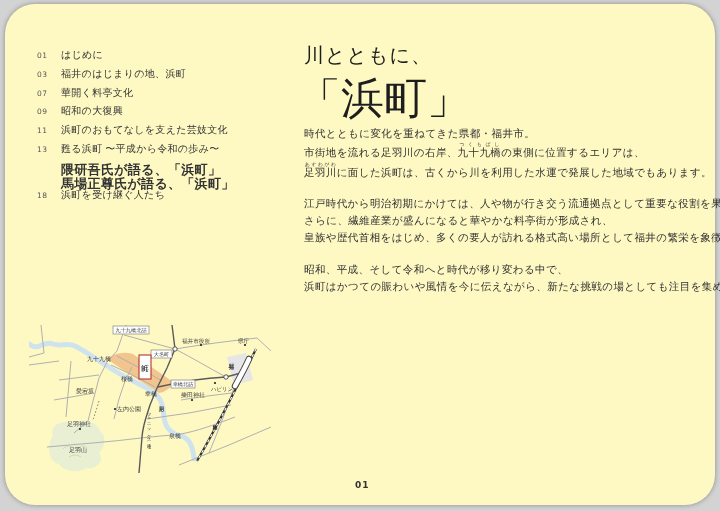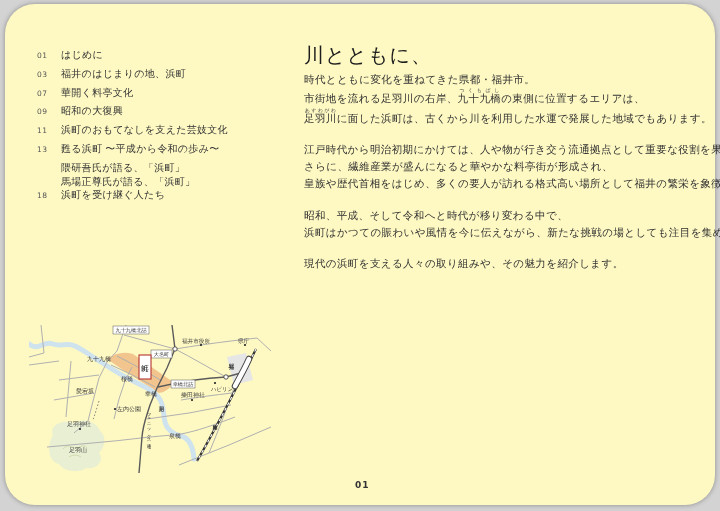--- a/index.html
+++ b/index.html
@@ -6,21 +6,21 @@
   body{width:720px;height:511px;background:#d3d3d3;position:relative;overflow:hidden;
        font-family:"Liberation Serif","DejaVu Serif",serif;color:#2b2b2b;}
   .page{position:absolute;left:5px;top:4px;right:5px;bottom:6px;background:#fef9c3;
         box-shadow:0 0 5px rgba(0,0,0,.35);border-radius:30px;}
   
   .toc{position:absolute;left:32px;top:44px;width:230px;}
   .toc-item{height:18.8px;display:flex;align-items:baseline;}
   .toc-num{font-family:"DejaVu Sans","Liberation Sans",sans-serif;font-size:7.5px;color:#555;
            width:13px;letter-spacing:.5px;flex:none;}
   .toc-label{font-size:10px;color:#333;letter-spacing:.3px;margin-left:11px;white-space:nowrap;}
-  .toc-sub{height:13.8px;font-size:10px;color:#333;letter-spacing:.3px;margin-left:24px;white-space:nowrap;}
+  .toc-sub{height:13.8px;font-size:13px;color:#333;letter-spacing:.3px;margin-left:24px;white-space:nowrap;font-weight:bold;}
   
   .main{position:absolute;left:299px;top:36px;width:410px;}
   .title-line1{font-size:20px;letter-spacing:1px;line-height:31px;color:#1d1d1d;}
   .title-line2{font-size:20px;letter-spacing:3px;line-height:31px;color:#1d1d1d;}
   .title-line3{font-size:43px;letter-spacing:0;line-height:52px;color:#1d1d1d;margin-left:-6px;margin-top:2px;}
   
   .bodytext{}
   .para{margin:0 0 14px 0;}
   .bline{display:block;line-height:17.3px;font-size:10.5px;letter-spacing:.4px;color:#303030;white-space:nowrap;}
   ruby{ruby-position:over;}
@@ -159,35 +159,35 @@
       <text x="40" y="129" font-size="6">足羽山</text>
       <text x="140" y="115" font-size="6">泉橋</text>
       <text class="vtext" x="133" y="79" font-size="5.4" style="writing-mode:vertical-rl;text-orientation:upright;">足羽川</text>
       <text class="vtext" x="120" y="86" font-size="4.6" style="writing-mode:vertical-rl;text-orientation:upright;">フェニックス通り</text>
       <text class="vtext" x="186" y="98" font-size="4.6" style="writing-mode:vertical-rl;text-orientation:upright;">北陸新幹線</text>
     </g>
   </svg>
 
   <div class="main">
     <div class="title-line1">川とともに、</div>
+    <div class="title-line3">「浜町」</div>
     <div class="bodytext">
         <p class="para">
           <span class="bline">時代とともに変化を重ねてきた県都・福井市。</span>
           <span class="bline">市街地を流れる足羽川の右岸、<ruby>九十九橋<rt>つくもばし</rt></ruby>の東側に位置するエリアは、</span>
           <span class="bline"><ruby>足羽川<rt>あすわがわ</rt></ruby>に面した浜町は、古くから川を利用した水運で発展した地域でもあります。</span>
         </p>
         <p class="para">
           <span class="bline">江戸時代から明治初期にかけては、人や物が行き交う流通拠点として重要な役割を果たしました。</span>
           <span class="bline">さらに、繊維産業が盛んになると華やかな料亭街が形成され、</span>
           <span class="bline">皇族や歴代首相をはじめ、多くの要人が訪れる格式高い場所として福井の繁栄を象徴していました。</span>
         </p>
         <p class="para">
           <span class="bline">昭和、平成、そして令和へと時代が移り変わる中で、</span>
           <span class="bline">浜町はかつての賑わいや風情を今に伝えながら、新たな挑戦の場としても注目を集めています。</span>
         </p>
         <p class="para">
-          <span class="bline">現代の浜町を支える人々の取り組みや、その魅力を紹介します。</span>
         </p>
       </div>
   </div>
 
   <div class="pagenum">01</div>
 </div>
 
 </body></html>

